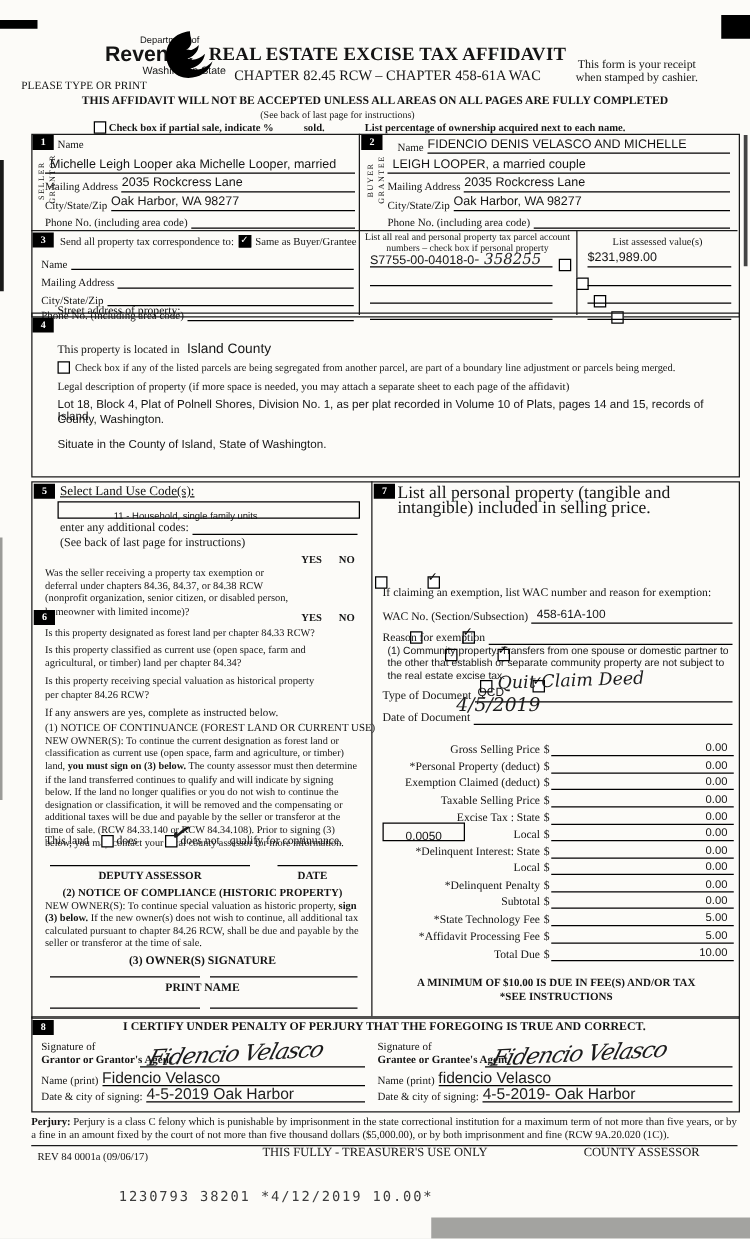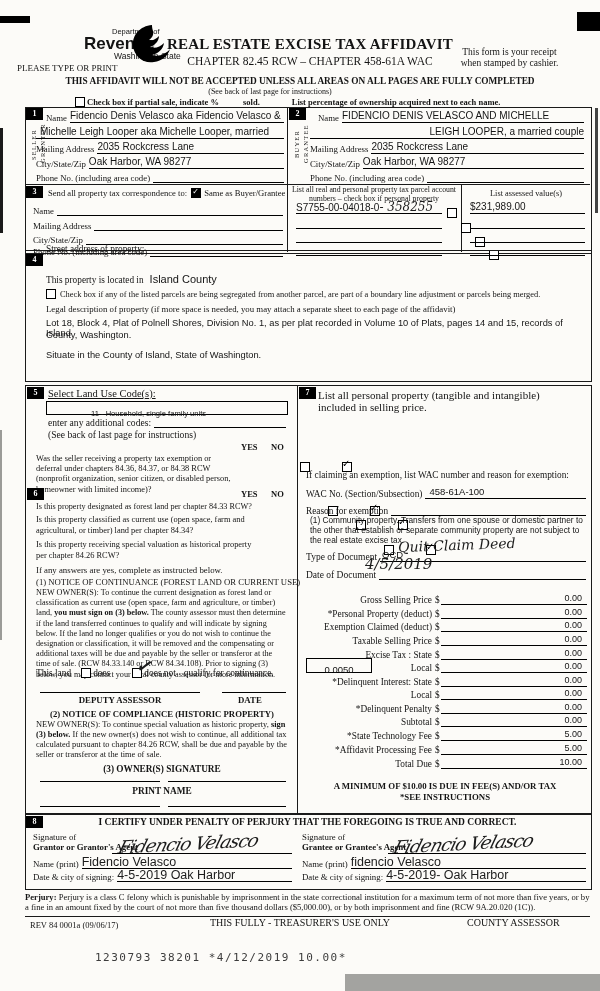--- a/index.html
+++ b/index.html
@@ -80,21 +80,20 @@
   <div class="hl" style="left:25px;top:184px;width:565px;"></div>
   <div class="vl" style="left:287px;top:184px;height:68px;"></div>
   <div class="vl" style="left:461px;top:184px;height:68px;"></div>
 
   
   <div class="tab" style="left:26px;top:108px;">1</div>
   <span class="vert" style="left:30px;top:160px;">SELLER</span>
   <span class="vert" style="left:39px;top:163px;">GRANTOR</span>
   <div class="r" style="left:46px;top:110px;width:238px;">
     <span class="l">Name</span>
-    <span class="u">Fidencio Denis Velasco aka Fidencio Velasco &amp;</span>
   </div>
   <div class="r" style="left:36px;top:126px;width:248px;">
     <span class="u" style="padding-left:4px;">Michelle Leigh Looper aka Michelle Looper, married</span>
   </div>
   <div class="r" style="left:36px;top:141px;width:248px;">
     <span class="l">Mailing Address</span>
     <span class="u">2035 Rockcress Lane</span>
   </div>
   <div class="r" style="left:36px;top:156px;width:248px;">
     <span class="l">City/State/Zip</span>
@@ -107,21 +106,21 @@
 
   
   <div class="tab" style="left:289px;top:108px;">2</div>
   <span class="vert" style="left:293px;top:158px;">BUYER</span>
   <span class="vert" style="left:302px;top:163px;">GRANTEE</span>
   <div class="r" style="left:318px;top:110px;width:266px;">
     <span class="l">Name</span>
     <span class="u">FIDENCIO DENIS VELASCO AND MICHELLE</span>
   </div>
   <div class="r" style="left:310px;top:126px;width:274px;">
-    <span class="u" style="padding-left:4px;text-align:right;">LEIGH LOOPER, a married couple</span>
+    <span class="u" style="padding-left:4px;">LEIGH LOOPER, a married couple</span>
   </div>
   <div class="r" style="left:310px;top:141px;width:274px;">
     <span class="l">Mailing Address</span>
     <span class="u">2035 Rockcress Lane</span>
   </div>
   <div class="r" style="left:310px;top:156px;width:274px;">
     <span class="l">City/State/Zip</span>
     <span class="u">Oak Harbor, WA 98277</span>
   </div>
   <div class="r" style="left:310px;top:170px;width:274px;">
@@ -271,21 +270,21 @@
   </div>
   <div class="abs ser b ctr" style="left:36px;top:764px;width:252px;font-size:9.3px;">(3)  OWNER(S) SIGNATURE</div>
   <div class="abs" style="left:40px;top:781px;width:120px;border-bottom:1px solid #000;"></div>
   <div class="abs" style="left:168px;top:781px;width:118px;border-bottom:1px solid #000;"></div>
   <div class="abs ser b ctr" style="left:36px;top:786px;width:252px;font-size:9.3px;">PRINT NAME</div>
   <div class="abs" style="left:40px;top:806px;width:120px;border-bottom:1px solid #000;"></div>
   <div class="abs" style="left:168px;top:806px;width:118px;border-bottom:1px solid #000;"></div>
 
   
   <div class="tab" style="left:299px;top:387px;">7</div>
-  <div class="abs ser" style="left:318px;top:389px;width:258px;font-size:11px;line-height:12px;">List all  personal property (tangible and intangible) included in selling price.</div>
+  <div class="abs ser" style="left:318px;top:389px;width:258px;font-size:14px;line-height:12px;">List all  personal property (tangible and intangible) included in selling price.</div>
   <div class="abs ser" style="left:306px;top:470px;font-size:9.3px;">If claiming an exemption, list WAC number and reason for exemption:</div>
   <div class="r" style="left:306px;top:486px;width:280px;">
     <span class="l" style="font-size:9.3px;">WAC No. (Section/Subsection)</span>
     <span class="u" style="font-size:9.5px;padding-left:4px;">458-61A-100</span>
   </div>
   <div class="r" style="left:306px;top:503px;width:280px;">
     <span class="l" style="font-size:9.3px;">Reason for exemption</span>
     <span class="u"></span>
   </div>
   <div class="abs san" style="left:310px;top:516px;width:274px;font-size:8.3px;line-height:9.8px;">(1) Community property. Transfers from one spouse or domestic partner to the other that establish or separate community property are not subject to the real estate excise tax.</div>

